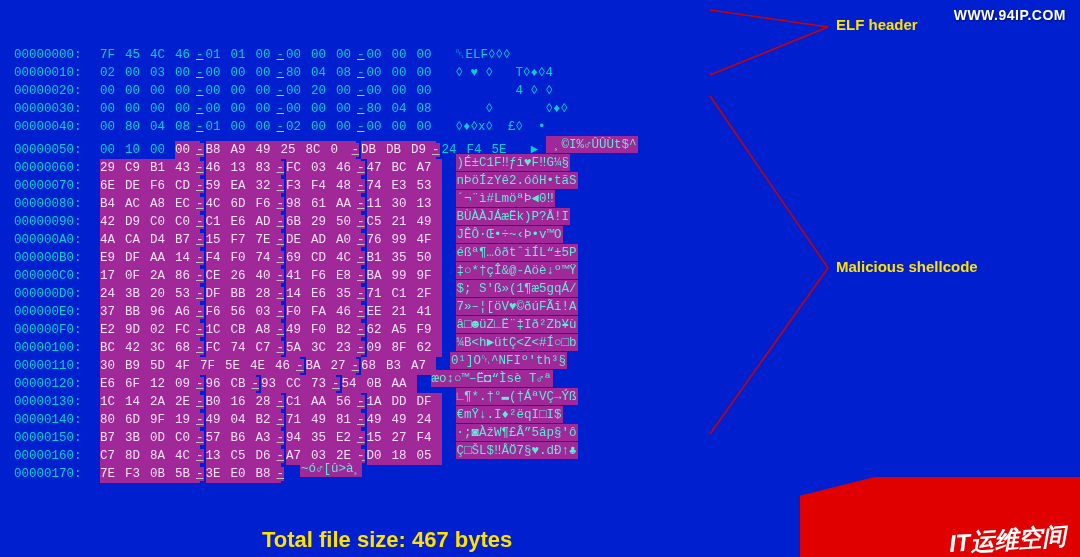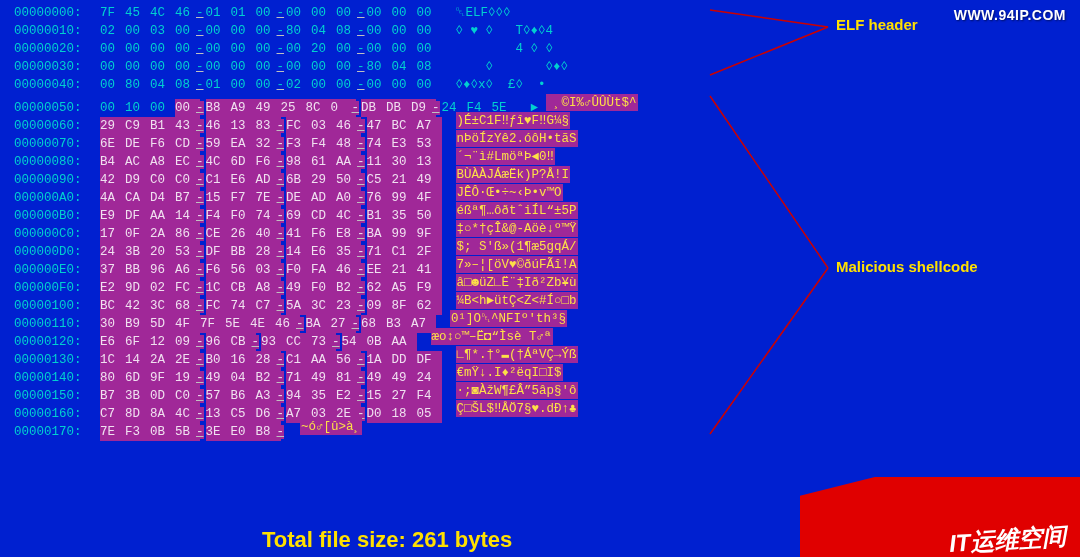--- a/index.html
+++ b/index.html
@@ -19,22 +19,22 @@
     top: 4px;
     left: 14px;
   }
   .row { white-space: pre; height: 18px; }
   .offcol { display:inline-block; color:#00d0d0; width: 86px; }
   .hexcol { display:inline-block;text-decoration:underline; }
   .hexbyte { display:inline-block; width: 25px; text-align:left; }
   .plain { color:#00d0d0; }
   .hl { background: #a02898; color: #f0e0f0; }
   .gap { display:inline-block; width: 14px; }
-  .ascii { display:inline-block; width: 170px; }
-  .ablock { background:#a02898; color:#fde047; display:inline-block; padding:0 1px; height:17px; overflow:hidden;}
+  .ascii { display:inline-block; width: 170px; margin-top: 42px; }
+  .ablock { background:#a02898; color:#5eead4; display:inline-block; padding:0 1px; height:17px; overflow:hidden;}
   .aplain { color:#00d0d0; }
 
   .annot { position:absolute; color:#ffe000; font-family: Arial, sans-serif; font-size: 15px; font-weight: bold; }
   #annot-elf { top: 16px; left: 836px; }
   #annot-shell { top: 258px; left: 836px; }
 
   svg.pointer { position:absolute; pointer-events:none; }
 
   .footer {
     position:absolute;
@@ -116,19 +116,19 @@
 
 <svg class="pointer" style="left:700px; top:0px;" width="140" height="90">
   <line x1="128" y1="27" x2="10" y2="10" stroke="#cc0000" stroke-width="1.5"></line>
   <line x1="128" y1="27" x2="10" y2="75" stroke="#cc0000" stroke-width="1.5"></line>
 </svg>
 <svg class="pointer" style="left:700px; top:86px;" width="140" height="360">
   <line x1="128" y1="182" x2="10" y2="10" stroke="#cc0000" stroke-width="1.5"></line>
   <line x1="128" y1="182" x2="10" y2="348" stroke="#cc0000" stroke-width="1.5"></line>
 </svg>
 
-<div class="footer">Total file size: 261 bytes</div>
+<div class="footer">Total file size: 467 bytes</div>
 
 <div class="watermark1">WWW.94IP.COM</div>
 <div class="banner">
   <div class="tri"></div>
   <div class="txt">IT运维空间</div>
 </div>
 
 </body></html>

